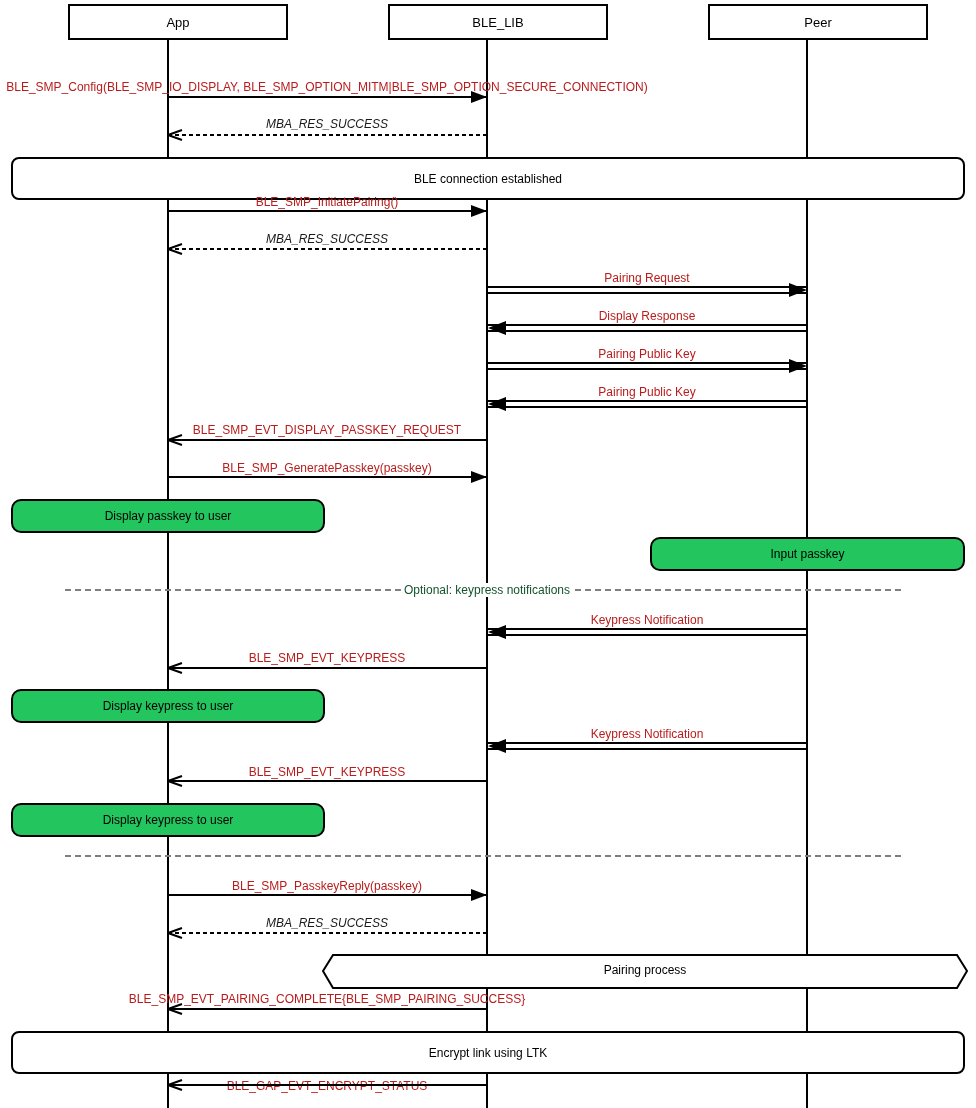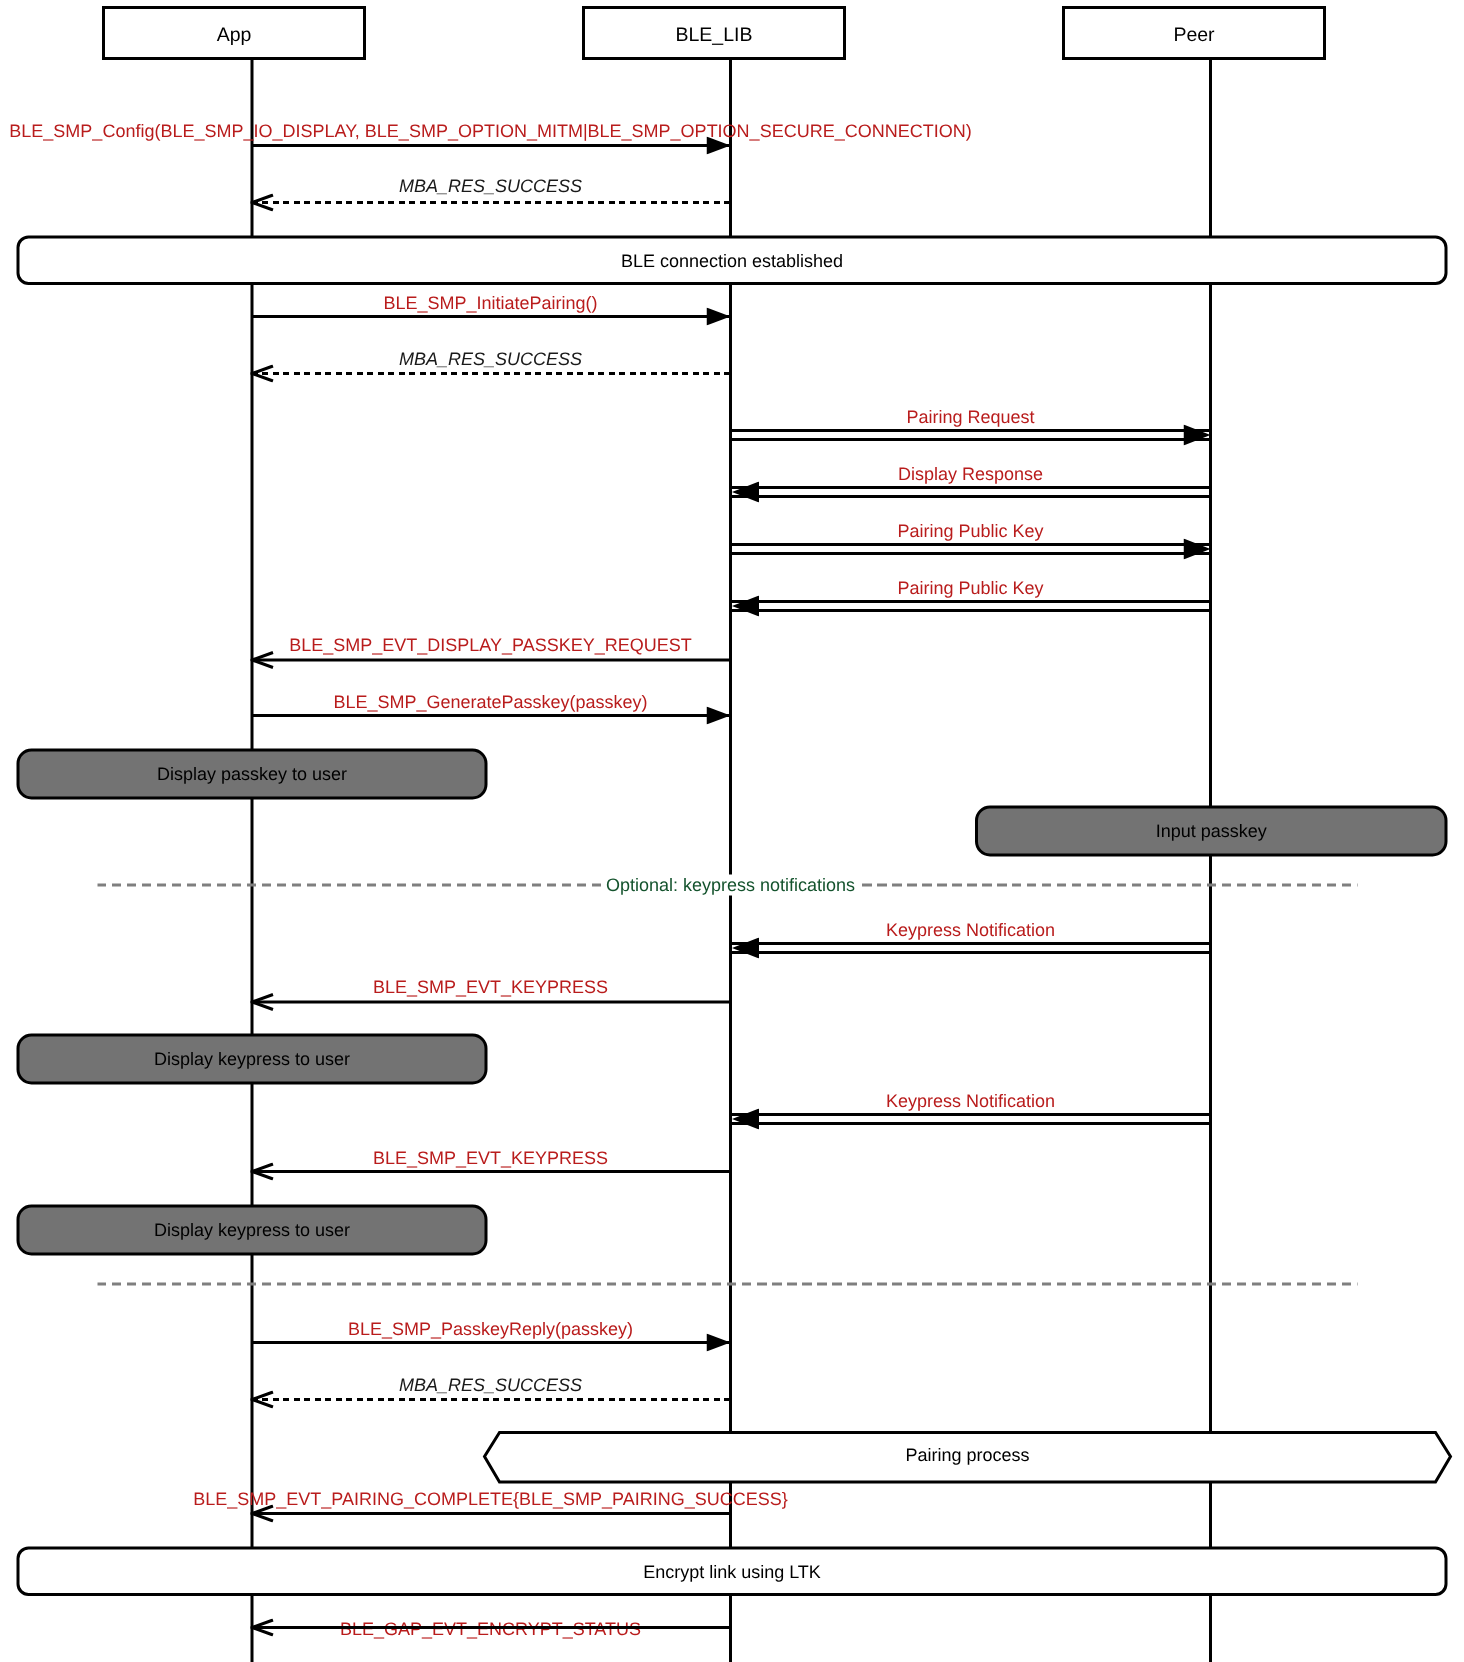--- a/index.html
+++ b/index.html
@@ -1,45 +1,45 @@
 <!DOCTYPE html>
 <html><head>
 <meta charset="utf-8">
 <style>
   html,body{margin:0;padding:0;background:#fff;}
   #canvas{
     position:relative;width:976px;height:1108px;background:#fff;overflow:hidden;
     font-family:"Liberation Sans", sans-serif;color:#000;
   }
   .actor{
-    position:absolute;top:4px;width:176px;height:36px;box-sizing:border-box;
+    position:absolute;top:4px;width:220px;height:36px;box-sizing:border-box;
     border:2px solid #000;background:#fff;display:flex;align-items:center;justify-content:center;
     font-size:13px;
   }
   .lifeline{position:absolute;top:40px;width:2px;height:1068px;background:#000;}
   .mlabel{
     position:absolute;transform:translateX(-50%);white-space:nowrap;
     font-size:12px;line-height:14px;color:#b91c1c;
   }
   .it{font-style:italic;color:#1a1a1a;}
   .sline{position:absolute;height:2px;background:#000;}
   .dline{position:absolute;height:2px;background:repeating-linear-gradient(90deg,#000 0 4px,transparent 4px 7px);}
   .divline{position:absolute;height:2px;background:repeating-linear-gradient(90deg,#7f7f7f 0 6px,transparent 6px 10px);}
   .divlabel{
     position:absolute;transform:translateX(-50%);white-space:nowrap;
     font-size:12px;line-height:14px;color:#14532d;background:#fff;padding:0 3px;
   }
   .ah{position:absolute;display:block;}
   .band{
-    position:absolute;left:11px;width:954px;height:33px;box-sizing:border-box;
+    position:absolute;left:11px;width:954px;height:43px;box-sizing:border-box;
     border:2px solid #000;border-radius:8px;background:#fff;
     display:flex;align-items:center;justify-content:center;font-size:12px;
   }
   .note{
-    position:absolute;box-sizing:border-box;border:2px solid #000;border-radius:10px;background:#737373;
+    position:absolute;box-sizing:border-box;border:2px solid #000;border-radius:10px;background:#22c55e;
     display:flex;align-items:center;justify-content:center;font-size:12px;
   }
   .hexlabel{
     position:absolute;transform:translateX(-50%);white-space:nowrap;
     font-size:12px;line-height:14px;color:#000;
   }
 </style>
 </head>
 <body>
 

